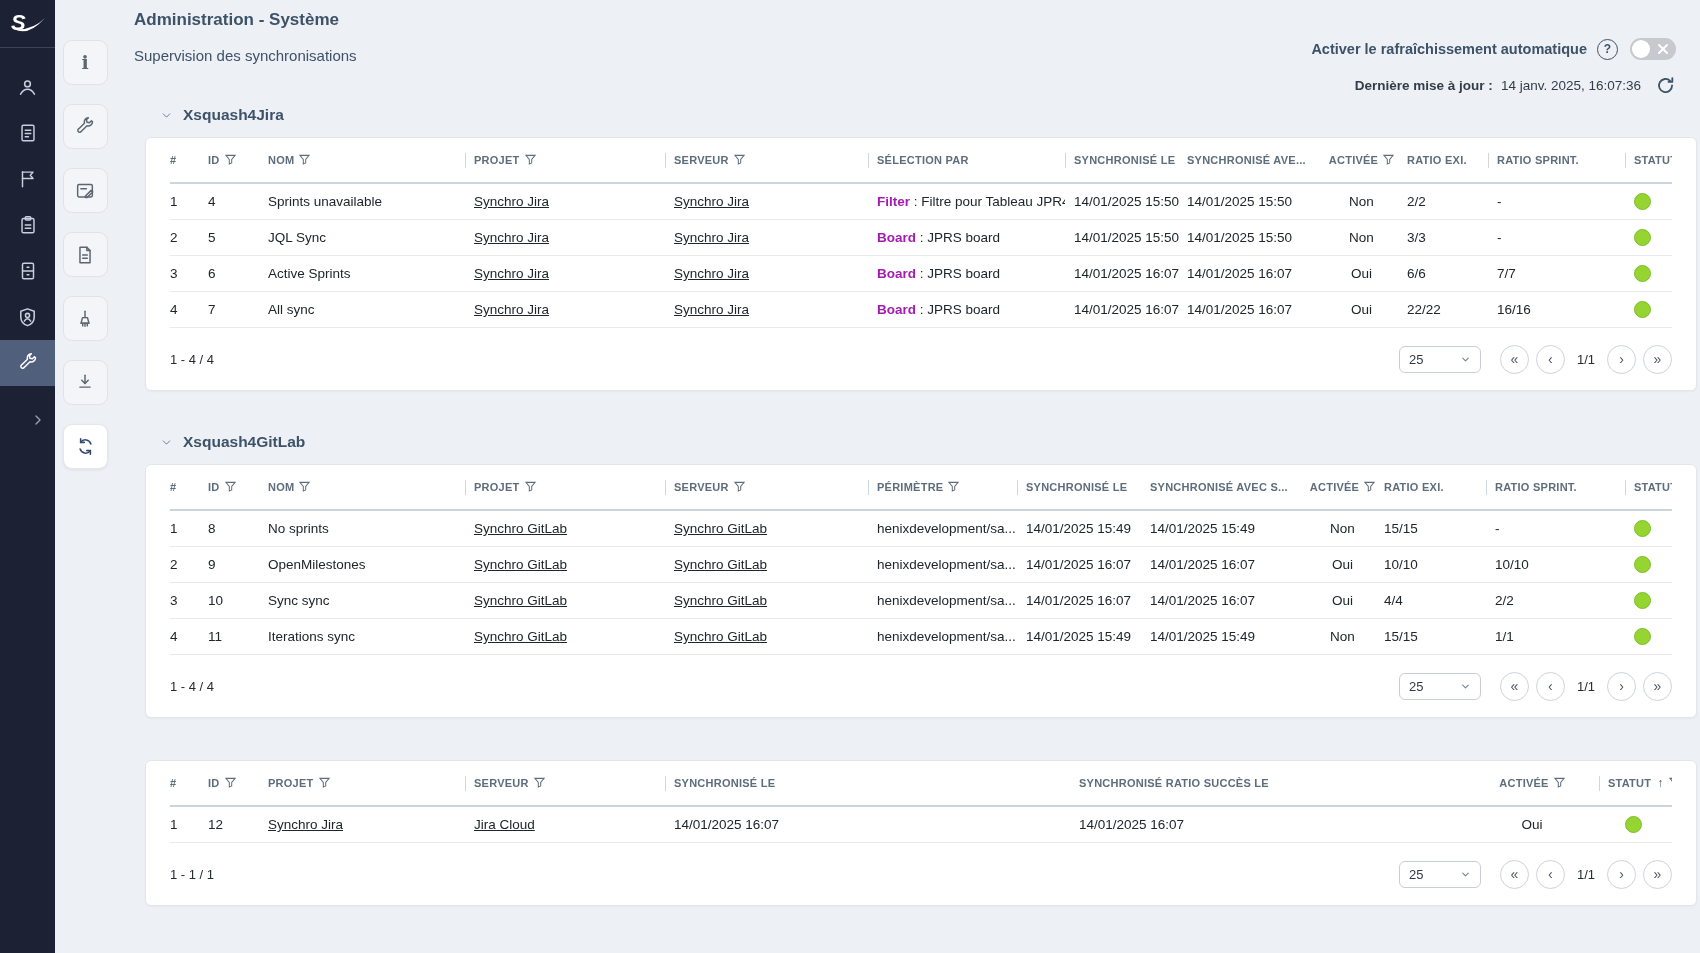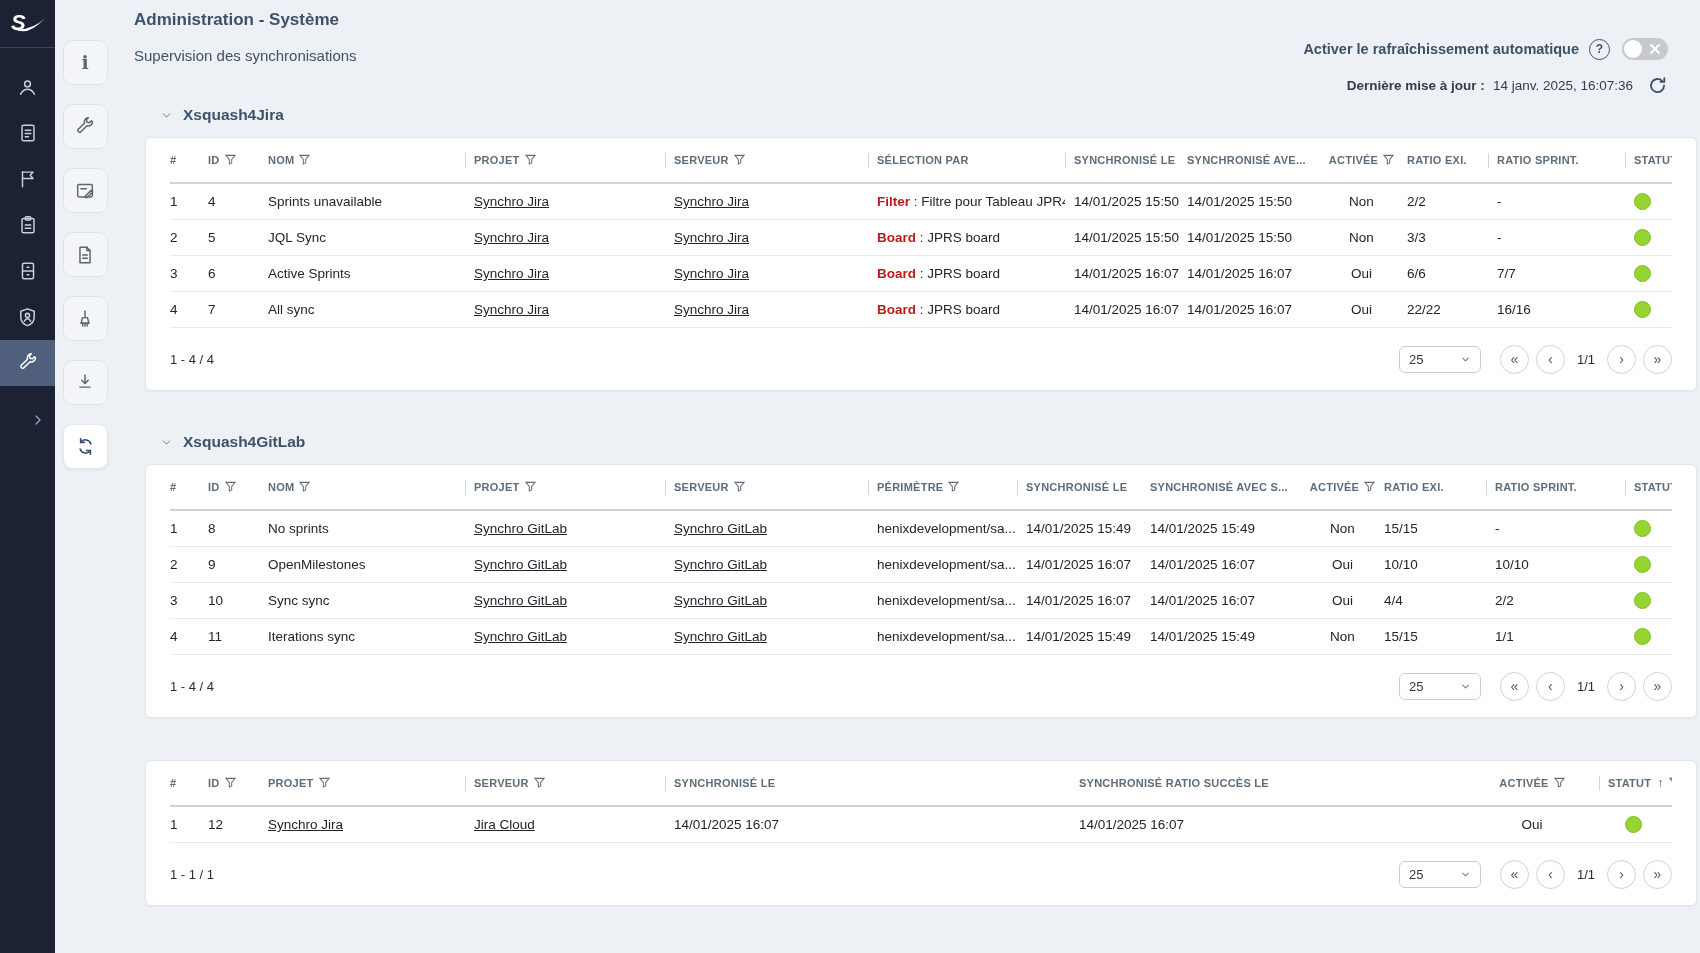--- a/index.html
+++ b/index.html
@@ -18,21 +18,21 @@
   .rail-item{width:43px;height:43px;margin:0 auto 19px auto;background:#f3f5f8;border:1px solid #dfe3e9;border-radius:9px;display:flex;align-items:center;justify-content:center;color:#5c6570;cursor:pointer;}
   .rail-item:first-child{margin-top:40px;}
   .rail-item.active{background:#ffffff;color:#33486b;border-color:#e4e7ec;box-shadow:0 1px 3px rgba(30,40,60,.08);}
   .info-glyph{font-family:"DejaVu Serif",serif;font-weight:bold;font-size:19px;line-height:1;}
 
   
   .main{position:absolute;left:115px;top:0;right:0;bottom:0;margin-left:24px;}
   .page-title{margin:10px 0 0 -5px;font-size:17px;font-weight:bold;color:#3d5269;}
   .page-subtitle{margin:17px 0 0 -5px;font-size:15px;font-weight:normal;color:#3d5269;}
 
-  .top-controls{position:absolute;top:38px;right:32px;display:flex;flex-direction:column;align-items:flex-end;gap:15px;}
+  .top-controls{position:absolute;top:38px;right:24px;display:flex;flex-direction:column;align-items:flex-end;gap:15px;}
   .tc-row{display:flex;align-items:center;}
   .tc-label{font-size:14.5px;font-weight:bold;color:#3d5269;}
   .help{width:19px;height:19px;border:1.6px solid #3d5269;border-radius:50%;display:flex;align-items:center;justify-content:center;font-size:12px;font-weight:bold;color:#3d5269;margin-left:10px;cursor:pointer;}
   .toggle{position:relative;width:46px;height:22px;background:#c6c9cd;border-radius:11px;margin-left:12px;cursor:pointer;}
   .toggle .knob{position:absolute;left:2px;top:2px;width:18px;height:18px;background:#ffffff;border-radius:50%;}
   .toggle svg{position:absolute;right:6px;top:4px;}
   .lu-label{font-size:13.5px;font-weight:bold;color:#323d49;}
   .lu-value{font-size:13.5px;color:#323d49;margin-left:8px;}
   .refresh{margin-left:14px;color:#3d5269;display:flex;cursor:pointer;}
 
@@ -48,21 +48,21 @@
   th.sep::before{content:"";position:absolute;left:0;top:15px;width:1px;height:15px;background:#cfd6dd;}
   th .funnel{margin-left:5px;vertical-align:-1px;cursor:pointer;}
   th .sort{font-size:12px;color:#45525f;margin-left:6px;}
   th.center{text-align:center;}
   th.right{text-align:right;}
   td{height:35px;font-size:13.5px;color:#20262c;border-bottom:1px solid #e7ebee;padding:0 4px 0 0;white-space:nowrap;overflow:hidden;}
   td.sep{padding-left:9px;}
   td.center{text-align:center;}
   td.right{text-align:right;}
   td a{color:#20262c;text-decoration:underline;cursor:pointer;}
-  .sel-label{font-weight:bold;color:#b91c1c;}
+  .sel-label{font-weight:bold;color:#a21caf;}
   .status-dot{display:inline-block;width:17px;height:17px;border-radius:50%;background:#95d431;border:1px solid #7fbe2e;box-sizing:border-box;margin-right:26px;vertical-align:middle;}
   .card-footer{display:flex;align-items:center;height:62px;}
   .range{font-size:13px;color:#262c33;}
   .footer-controls{margin-left:auto;display:flex;align-items:center;gap:7px;}
   .page-size{width:62px;height:25px;border:1px solid #c9ced5;border-radius:6px;background:#fff;display:flex;align-items:center;padding:0 9px;font-size:13px;color:#333a41;margin-right:12px;cursor:pointer;}
   .page-size .chev{margin-left:auto;color:#76828e;display:flex;}
   .pager-btn{width:27px;height:27px;border-radius:50%;border:1px solid #ced3d9;background:#fff;display:flex;align-items:center;justify-content:center;color:#4c565f;cursor:pointer;font-size:14px;line-height:1;}
   .page-indicator{font-size:13px;color:#262c33;margin:0 5px;}
 </style>
 </head>

